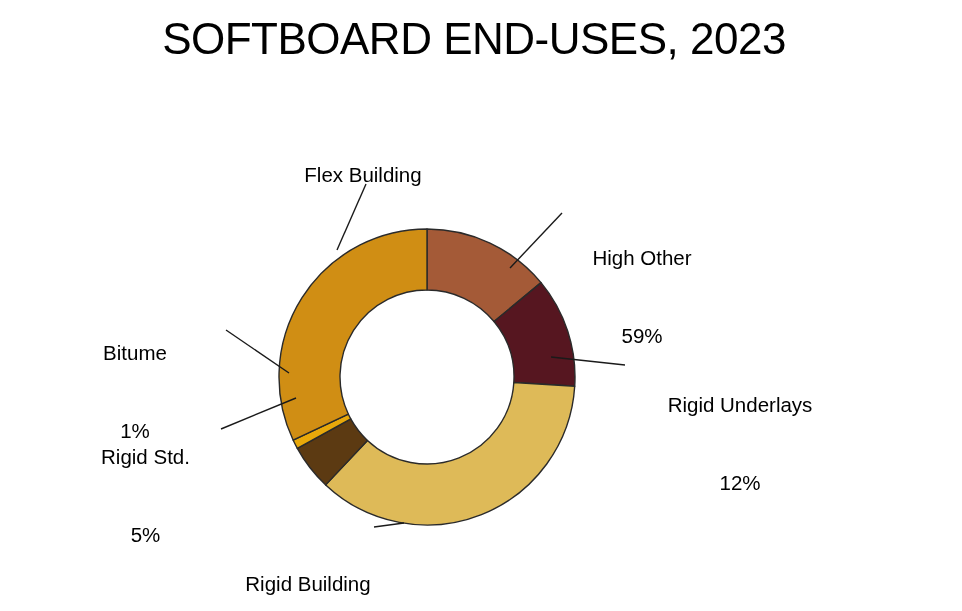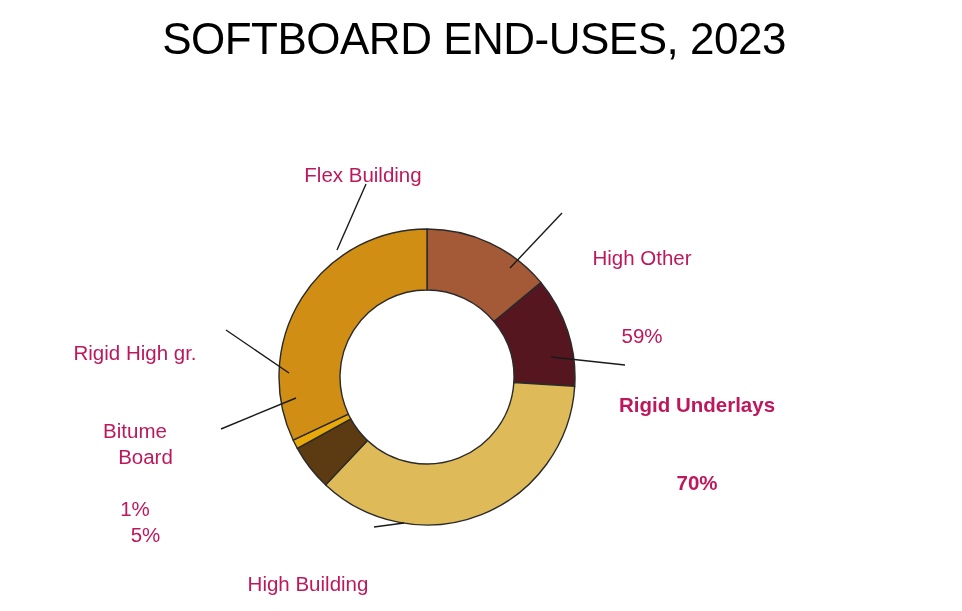--- a/index.html
+++ b/index.html
@@ -46,21 +46,21 @@
   }
   .leader-line {
     stroke: #1a1a1a;
     stroke-width: 1.4;
     fill: none;
   }
   .callout {
     position: absolute;
     font-size: 20.5px;
     line-height: 26px;
-    color: #be185d;
+    color: #000000;
     white-space: pre;
   }
   .callout-center { text-align: center; }
 </style>
 </head>
 <body>
 
 <div id="chart-root">
 
   <div class="chart-title">SOFTBOARD END-USES, 2023</div>
@@ -86,35 +86,34 @@
 
   <div class="callout callout-center" style="left:263px; top:110px; width:200px;">
     <div>Flex Building</div>
   </div>
 
   <div class="callout callout-center" style="left:552px; top:193px; width:180px;">
     <div>High Other</div>
     <div>59%</div>
   </div>
 
-  <div class="callout callout-center" style="left:612px; top:340px; width:170px;font-weight:bold;">
+  <div class="callout callout-center" style="left:655px; top:340px; width:170px;">
     <div>Rigid Underlays</div>
-    <div>70%</div>
+    <div>12%</div>
   </div>
 
   <div class="callout callout-center" style="left:208px; top:519px; width:200px;">
-    <div>High Building</div>
+    <div>Rigid Building</div>
     
     
   </div>
 
   <div class="callout callout-center" style="left:58px; top:392px; width:175px;">
-    <div>Board</div>
+    <div>Rigid Std.</div>
     <div>5%</div>
   </div>
 
   <div class="callout callout-center" style="left:40px; top:288px; width:190px;">
-    <div>Rigid High gr.</div>
     <div>Bitume</div>
     <div>1%</div>
   </div>
 
 </div>
 
 </body></html>

